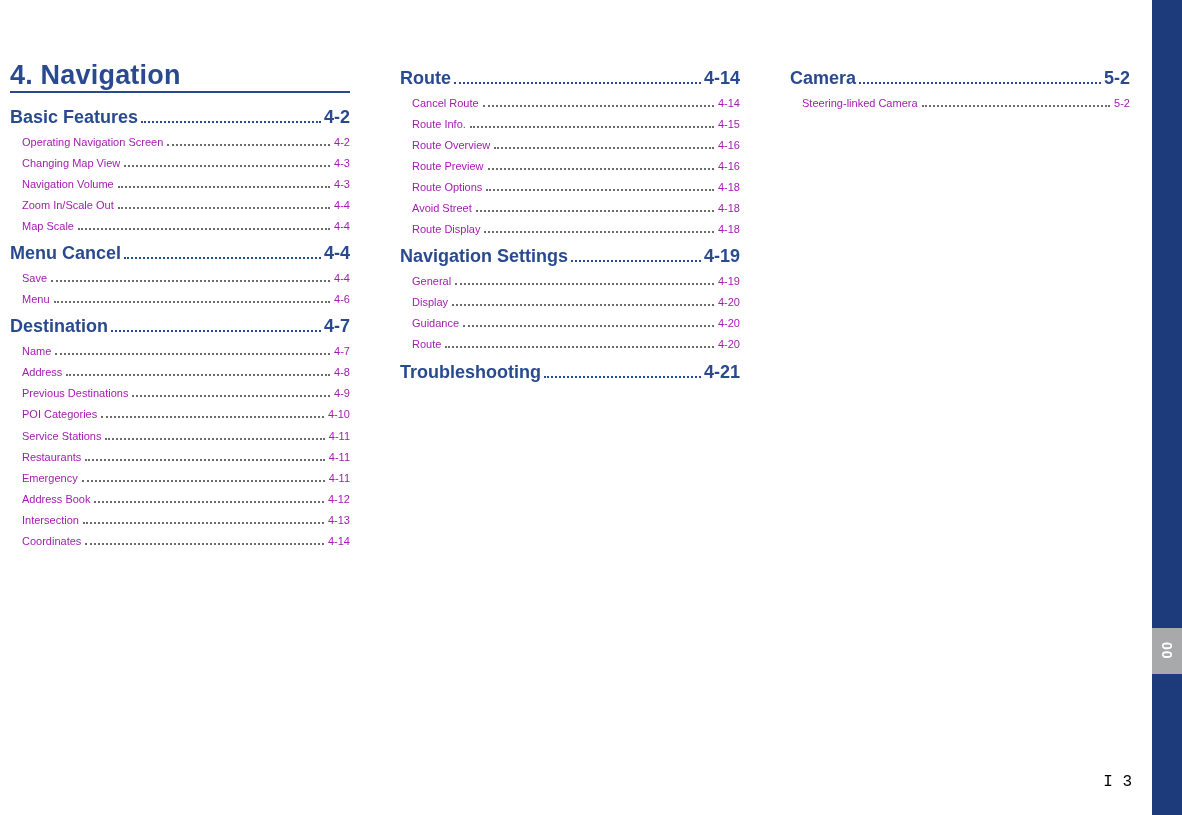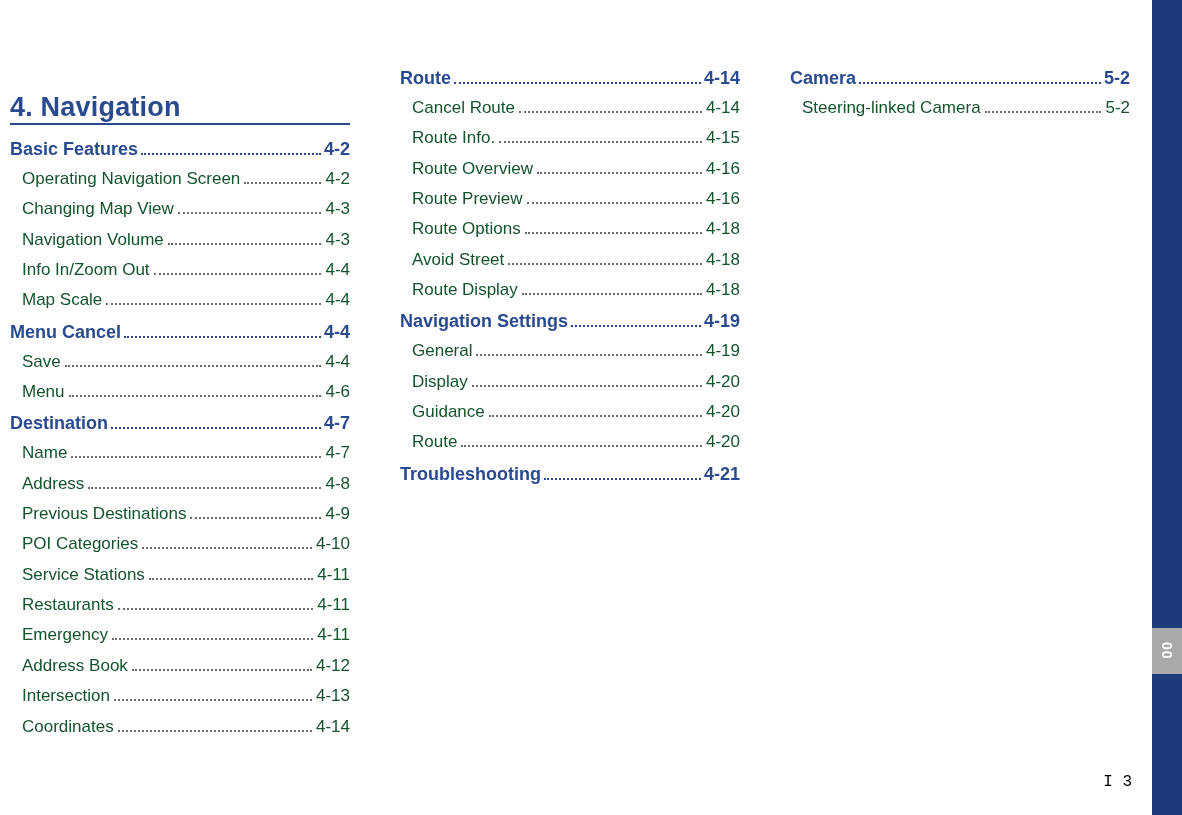--- a/index.html
+++ b/index.html
@@ -22,21 +22,20 @@
     .chapter {
       font-family: "Arial Narrow", Arial, sans-serif;
       font-stretch: condensed;
       font-weight: 600;
       font-size: 27px;
       color: #2a4a8f;
       border-bottom: 2px solid #2a4a8f;
       margin-bottom: 14px;
       padding-bottom: 0px;
       letter-spacing: 0.2px;
-      margin-top: 32px;
     }
     .section {
       display: flex;
       align-items: baseline;
       font-family: "Arial Narrow", Arial, sans-serif;
       font-stretch: condensed;
       font-weight: 700;
       font-size: 18px;
       color: #2a4a8f;
       margin-top: 8px;
@@ -47,22 +46,22 @@
     .section .dots {
       flex: 1 1 auto;
       border-bottom: 2px dotted #2a4a8f;
       margin: 0 3px 3px 3px;
       height: 1px;
     }
     .section .page { flex: 0 0 auto; }
     .entry {
       display: flex;
       align-items: baseline;
-      font-size: 17px;
-      color: #14532d;
+      font-size: 11px;
+      color: #a21caf;
       margin: 4px 0 4px 12px;
       line-height: 1.55;
       white-space: nowrap;
     }
     .entry .label { flex: 0 0 auto; }
     .entry .dots {
       flex: 1 1 auto;
       border-bottom: 2px dotted #6b6b6b;
       margin: 0 4px 4px 4px;
       height: 1px;
@@ -122,21 +121,21 @@
         <span class="label">Changing Map View </span>
         <span class="dots"></span>
         <span class="page"> 4-3</span>
       </div>
       <div class="entry">
         <span class="label">Navigation Volume </span>
         <span class="dots"></span>
         <span class="page"> 4-3</span>
       </div>
       <div class="entry">
-        <span class="label">Info In/Zoom Out  </span>
+        <span class="label">Zoom In/Scale Out  </span>
         <span class="dots"></span>
         <span class="page"> 4-4</span>
       </div>
       <div class="entry">
         <span class="label">Map Scale </span>
         <span class="dots"></span>
         <span class="page"> 4-4</span>
       </div>
       <div class="section">
         <span class="label">Menu Cancel </span>

